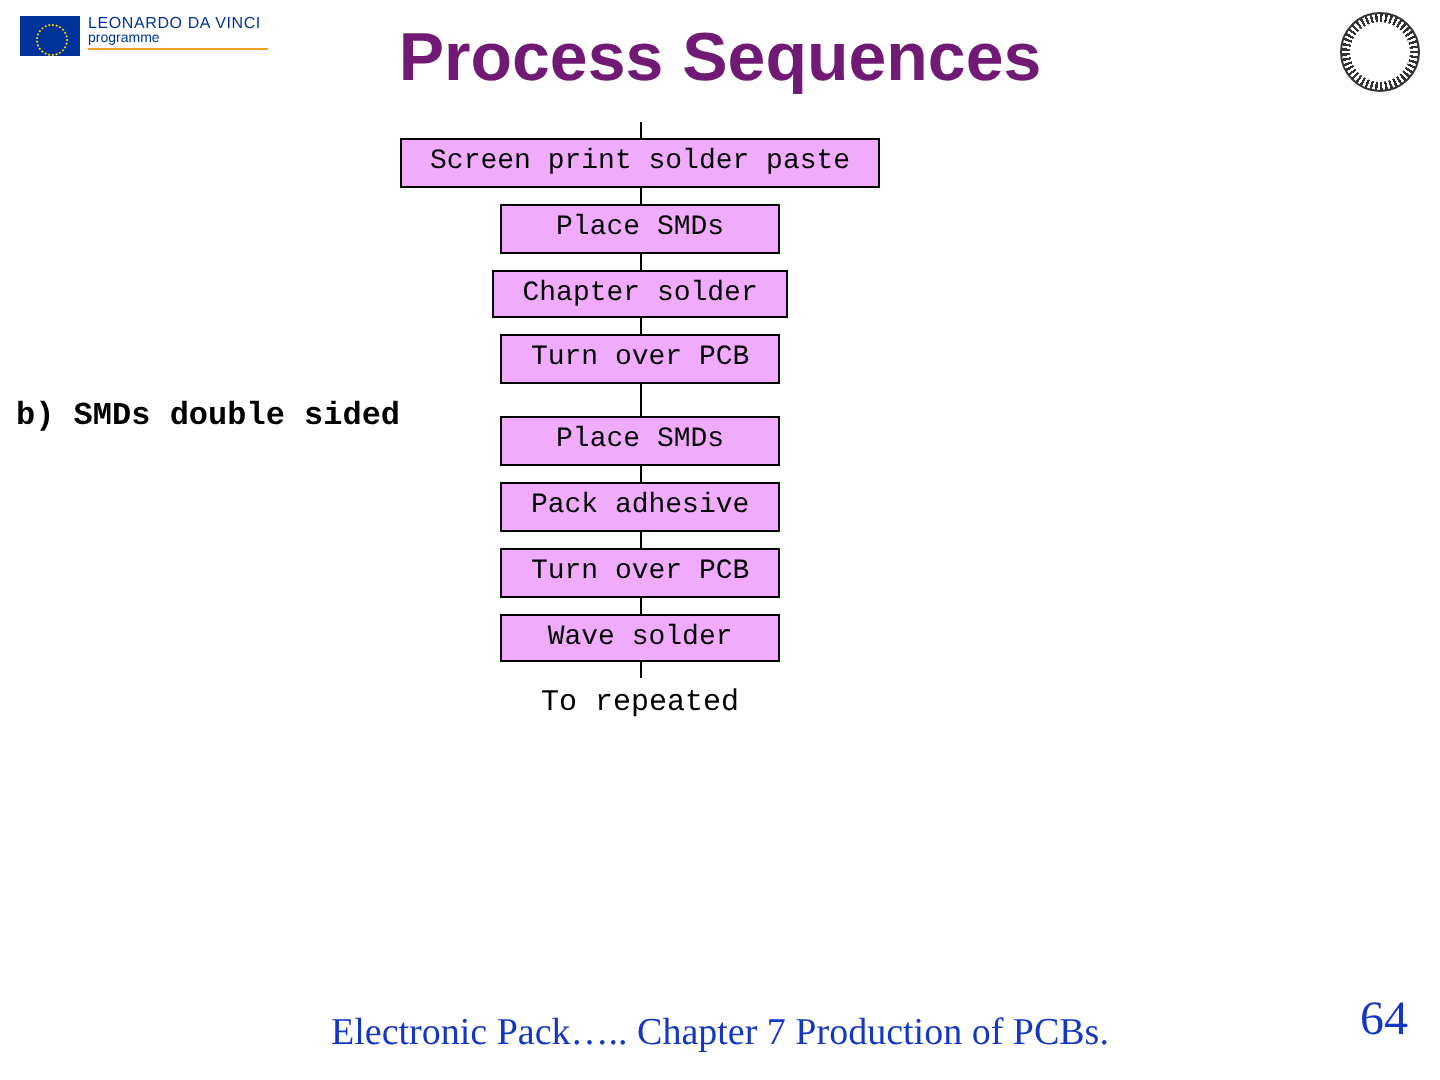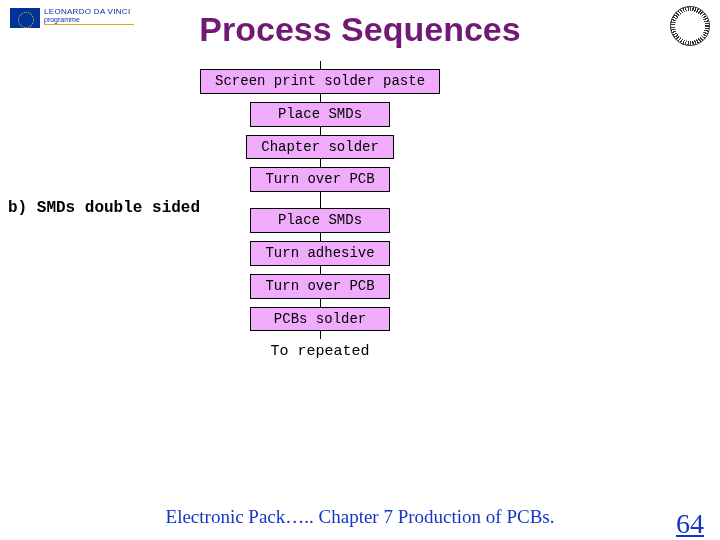--- a/index.html
+++ b/index.html
@@ -126,24 +126,23 @@
   .footer {
     position: absolute;
     bottom: 12px;
     left: 0; right: 0;
     text-align: center;
     font-size: 19px;
     color: #1436c4;
   }
   .page-num {
     position: absolute;
-    bottom: 0; right: 16px;
-    font-size: 28px;
+    bottom: 16px; right: 16px;
+    font-size: 24px;
     color: #1436c4;
-    text-decoration: underline;
   }
 </style>
 </head>
 <body>
 
 <div class="logo-left">
   <div class="eu-flag"></div>
   <div class="logo-text">
     <span class="line1">LEONARDO DA VINCI</span>
     <span class="line2">programme</span>
@@ -169,25 +168,25 @@
       <div class="flow-conn"></div>
       <div class="flow-box">Place SMDs</div>
       <div class="flow-conn"></div>
       <div class="flow-box">Chapter solder</div>
       <div class="flow-conn"></div>
       <div class="flow-box">Turn over PCB</div>
       <div class="flow-conn"></div>
       <div class="flow-conn"></div>
       <div class="flow-box">Place SMDs</div>
       <div class="flow-conn"></div>
-      <div class="flow-box">Turn adhesive</div>
+      <div class="flow-box">Pack adhesive</div>
       <div class="flow-conn"></div>
       <div class="flow-box">Turn over PCB</div>
       <div class="flow-conn"></div>
-      <div class="flow-box">PCBs solder</div>
+      <div class="flow-box">Wave solder</div>
       <div class="flow-conn"></div>
       <div class="flow-end">To repeated</div>
     </div>
   </div>
 </div>
 
 <div class="footer">Electronic Pack…..   Chapter 7 Production of PCBs.</div>
 <div class="page-num">64</div>
 
 </body></html>

